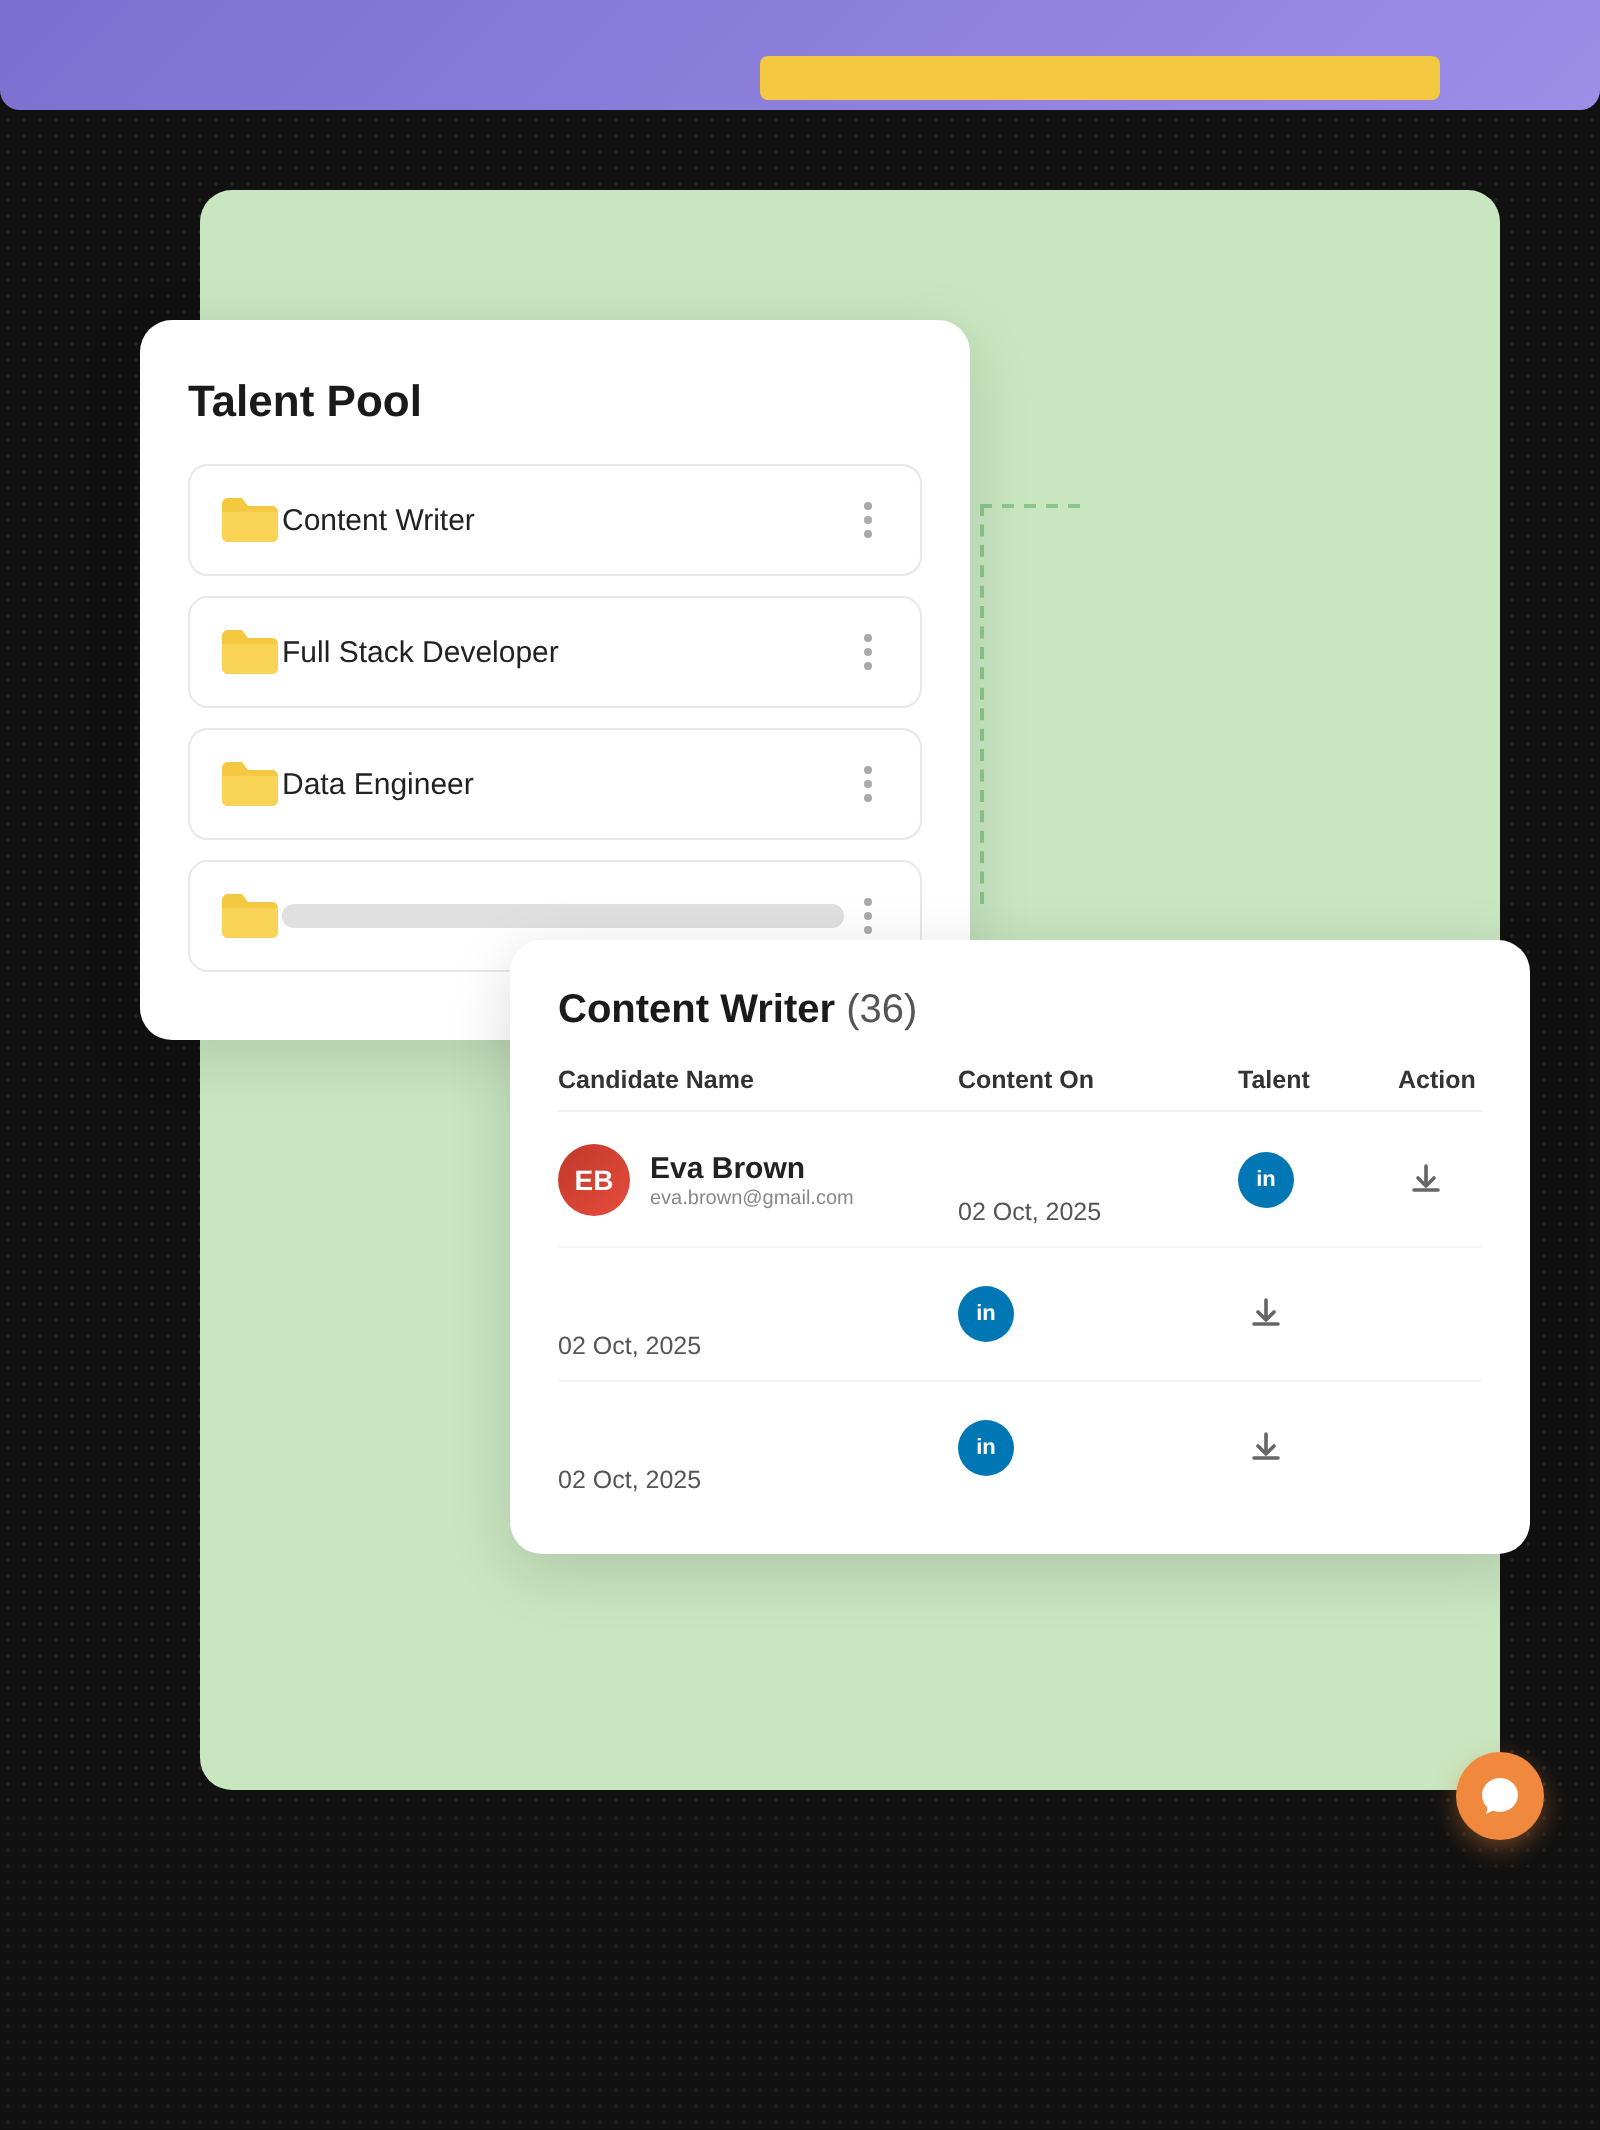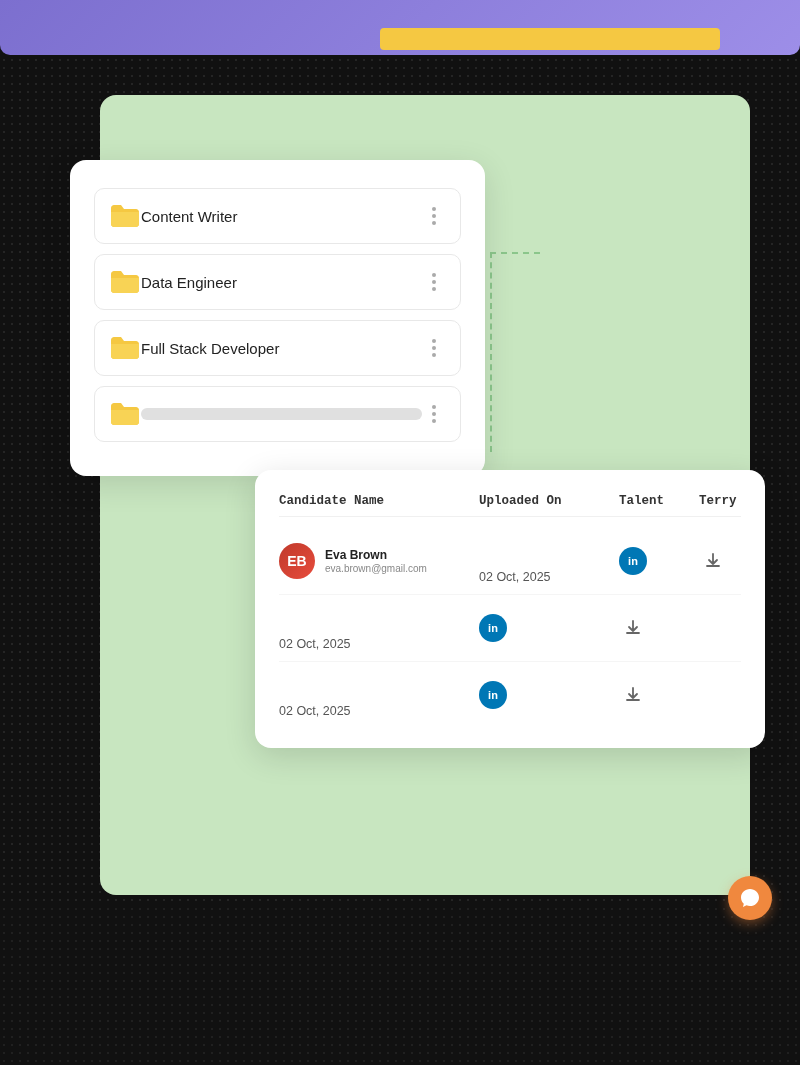--- a/index.html
+++ b/index.html
@@ -172,22 +172,21 @@
     .cw-count {
       font-weight: 400;
       color: #555;
     }
 
     .table-header {
       display: grid;
       grid-template-columns: 200px 140px 80px 70px;
       padding: 0 0 8px 0;
       border-bottom: 1.5px solid #f0f0f0;
-      margin-bottom: 11px;
-      font-family: Liberation Mono, monospace;
+      margin-bottom: 1px;
     }
 
     .th {
       font-size: 12.5px;
       font-weight: 600;
       color: #333;
     }
 
     .table-row {
       display: grid;
@@ -223,21 +222,21 @@
       display: flex;
       align-items: center;
       justify-content: center;
       font-size: 14px;
       font-weight: 600;
       color: #fff;
       text-align: right;
     }
 
     .candidate-info-name {
-      font-size: 12px;
+      font-size: 15px;
       font-weight: 600;
       color: #222;
     }
 
     .candidate-info-email {
       font-size: 10px;
       color: #888;
       margin-top: 1px;
     }
 
@@ -322,53 +321,54 @@
 <div class="top-strip"></div>
 
 <div class="yellow-bar"></div>
 
 <div class="main-bg-card"></div>
 
 <div class="dashed-line-h"></div>
 <div class="dashed-line"></div>
 
 <div class="talent-pool-card">
+  <div class="talent-pool-title">Talent Pool</div>
 
   <div class="pool-item">
     <svg class="folder-svg" viewBox="0 0 32 28" fill="none" xmlns="http://www.w3.org/2000/svg">
       <path d="M2 6C2 4.34315 3.34315 3 5 3H12L15 7H27C28.6569 7 30 8.34315 30 10V22C30 23.6569 28.6569 25 27 25H5C3.34315 25 2 23.6569 2 22V6Z" fill="#F5C842"></path>
       <path d="M2 10H30V22C30 23.6569 28.6569 25 27 25H5C3.34315 25 2 23.6569 2 22V10Z" fill="#F8D355"></path>
     </svg>
     <span class="pool-item-label">Content Writer</span>
     <div class="dots-menu">
       <div class="dot"></div>
       <div class="dot"></div>
       <div class="dot"></div>
     </div>
   </div>
 
   <div class="pool-item">
     <svg class="folder-svg" viewBox="0 0 32 28" fill="none" xmlns="http://www.w3.org/2000/svg">
       <path d="M2 6C2 4.34315 3.34315 3 5 3H12L15 7H27C28.6569 7 30 8.34315 30 10V22C30 23.6569 28.6569 25 27 25H5C3.34315 25 2 23.6569 2 22V6Z" fill="#F5C842"></path>
       <path d="M2 10H30V22C30 23.6569 28.6569 25 27 25H5C3.34315 25 2 23.6569 2 22V10Z" fill="#F8D355"></path>
     </svg>
-    <span class="pool-item-label">Data Engineer</span>
+    <span class="pool-item-label">Full Stack Developer</span>
     <div class="dots-menu">
       <div class="dot"></div>
       <div class="dot"></div>
       <div class="dot"></div>
     </div>
   </div>
 
   <div class="pool-item">
     <svg class="folder-svg" viewBox="0 0 32 28" fill="none" xmlns="http://www.w3.org/2000/svg">
       <path d="M2 6C2 4.34315 3.34315 3 5 3H12L15 7H27C28.6569 7 30 8.34315 30 10V22C30 23.6569 28.6569 25 27 25H5C3.34315 25 2 23.6569 2 22V6Z" fill="#F5C842"></path>
       <path d="M2 10H30V22C30 23.6569 28.6569 25 27 25H5C3.34315 25 2 23.6569 2 22V10Z" fill="#F8D355"></path>
     </svg>
-    <span class="pool-item-label">Full Stack Developer</span>
+    <span class="pool-item-label">Data Engineer</span>
     <div class="dots-menu">
       <div class="dot"></div>
       <div class="dot"></div>
       <div class="dot"></div>
     </div>
   </div>
 
   <div class="pool-item">
     <svg class="folder-svg" viewBox="0 0 32 28" fill="none" xmlns="http://www.w3.org/2000/svg">
       <path d="M2 6C2 4.34315 3.34315 3 5 3H12L15 7H27C28.6569 7 30 8.34315 30 10V22C30 23.6569 28.6569 25 27 25H5C3.34315 25 2 23.6569 2 22V6Z" fill="#F5C842"></path>
@@ -377,26 +377,30 @@
     <div class="pool-item-placeholder"></div>
     <div class="dots-menu">
       <div class="dot"></div>
       <div class="dot"></div>
       <div class="dot"></div>
     </div>
   </div>
 </div>
 
 <div class="content-writer-card">
+  <div class="cw-title">
+    <span>Content Writer</span>
+    <span class="cw-count">(36)</span>
+  </div>
 
   <div class="table-header">
     <div class="th">Candidate Name</div>
-    <div class="th">Uploaded On</div>
+    <div class="th">Content On</div>
     <div class="th">Talent</div>
-    <div class="th">Terry</div>
+    <div class="th">Action</div>
   </div>
 
   <div class="table-row">
     <div class="candidate-cell">
       <div class="avatar avatar-eva">
         <div class="avatar-face">EB</div>
       </div>
       <div>
         <div class="candidate-info-name">Eva Brown</div>
         <div class="candidate-info-email">eva.brown@gmail.com</div>

